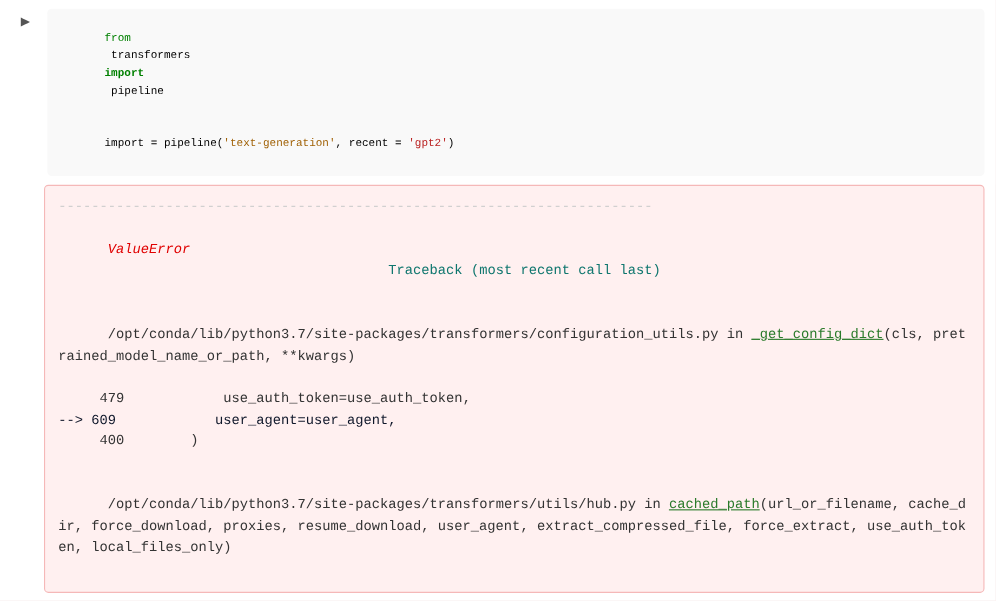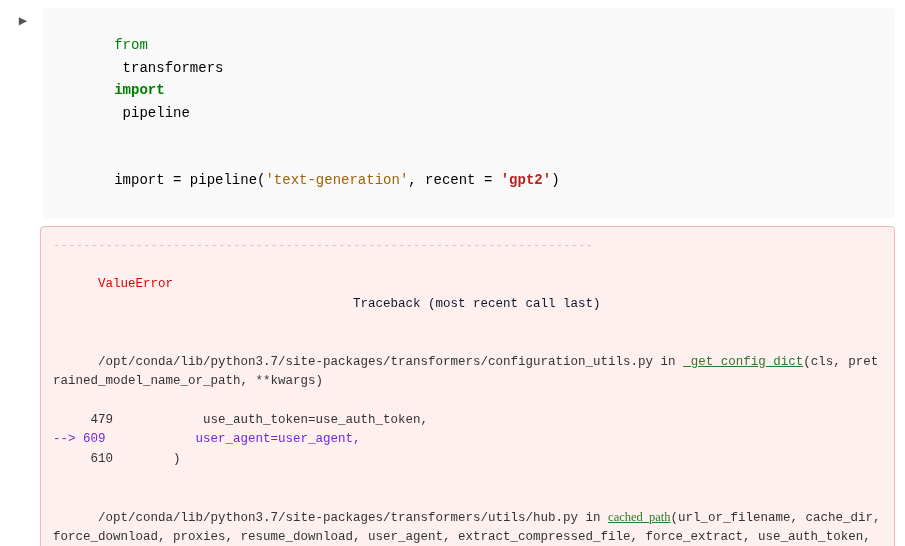--- a/index.html
+++ b/index.html
@@ -40,21 +40,21 @@
     .cell-content {
       flex: 1;
       padding: 4px 8px 4px 4px;
       background: #f9f9f9;
       border-radius: 4px;
       margin-right: 10px;
       line-height: 1.6;
     }
     .code-line {
       white-space: pre;
-      font-size: 14px;
+      font-size: 10px;
     }
 
     
     .cell-output {
       margin: 0 10px 0 40px;
       background: #fff0f0;
       border: 1px solid #f5b8b8;
       border-radius: 4px;
       padding: 10px 12px;
       font-size: 12.5px;
@@ -80,43 +80,43 @@
       <span>▶</span>
     </div>
     <div class="cell-content">
       <div class="code-line">
         <span style="color:#008000;">from</span>
         <span> transformers </span>
         <span style="color:#008000;font-weight:bold;">import</span>
         <span> pipeline</span>
       </div>
       <div class="code-line">
-        <span>import = pipeline(</span><span style="color:#a16207;">'text-generation'</span><span>, recent = </span><span style="color:#ba2121;font-weight:bold;">'gpt2'</span><span>)</span>
+        <span>import = pipeline(</span><span style="color:#a16207;">'text-generation'</span><span>, recent = </span><span style="color:#ba2121;">'gpt2'</span><span>)</span>
       </div>
     </div>
   </div>
 
   <div class="cell-output">
 
     <div class="output-line sep-line">------------------------------------------------------------------------</div>
 
     <div class="output-line">
-      <span style="color:#e00000;">ValueError</span>
-      <span style="color:#0f172a;">                                  Traceback (most recent call last)</span>
+      <span style="color:#e00000;font-style:italic;">ValueError</span>
+      <span style="color:#0f766e;">                                  Traceback (most recent call last)</span>
     </div>
 
     <div class="output-line">
       <span>/opt/conda/lib/python3.7/site-packages/transformers/configuration_utils.py in </span><span style="color:#2a7a2a;text-decoration:underline;margin-top:44px;">_get_config_dict</span><span>(cls, pretrained_model_name_or_path, **kwargs)</span>
     </div>
 
     <div class="output-line">     479            use_auth_token=use_auth_token,</div>
-    <div class="output-line"><span style="color:#6d28d9;">--&gt; 609            user_agent=user_agent,</span></div>
-    <div class="output-line">     610        )</div>
+    <div class="output-line"><span style="color:#0f172a;">--&gt; 609            user_agent=user_agent,</span></div>
+    <div class="output-line">     400        )</div>
 
     <div class="output-line">&nbsp;</div>
 
     <div class="output-line">
-      <span>/opt/conda/lib/python3.7/site-packages/transformers/utils/hub.py in </span><span style="color:#2a7a2a;text-decoration:underline;font-family:Liberation Serif, serif;">cached_path</span><span>(url_or_filename, cache_dir, force_download, proxies, resume_download, user_agent, extract_compressed_file, force_extract, use_auth_token, local_files_only)</span>
+      <span>/opt/conda/lib/python3.7/site-packages/transformers/utils/hub.py in </span><span style="color:#2a7a2a;text-decoration:underline;">cached_path</span><span>(url_or_filename, cache_dir, force_download, proxies, resume_download, user_agent, extract_compressed_file, force_extract, use_auth_token, local_files_only)</span>
     </div>
 
   </div>
 
 </div>
 
 </body></html>

